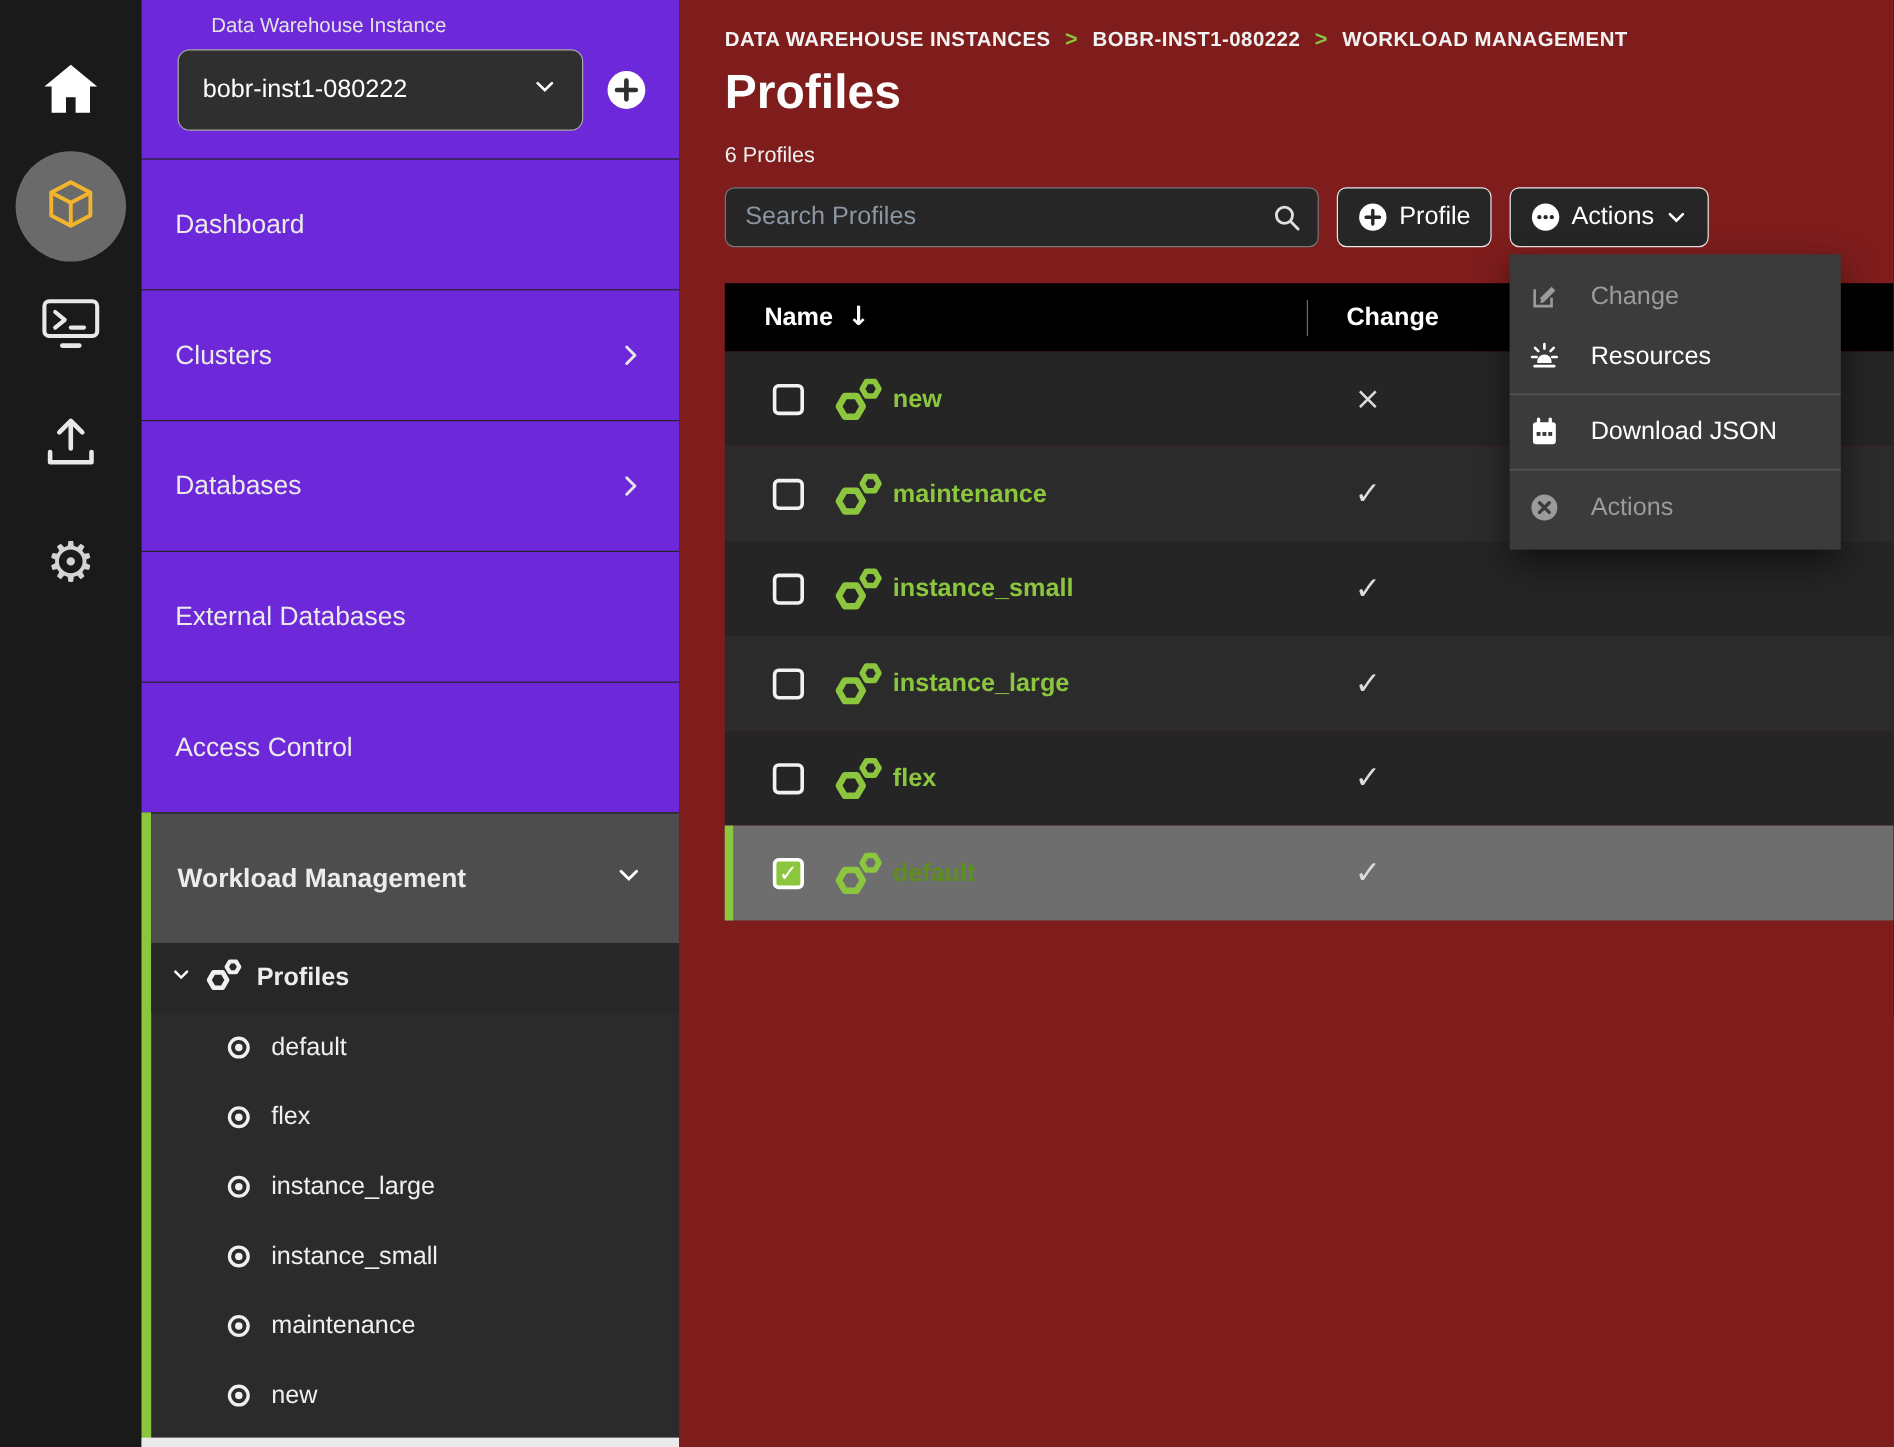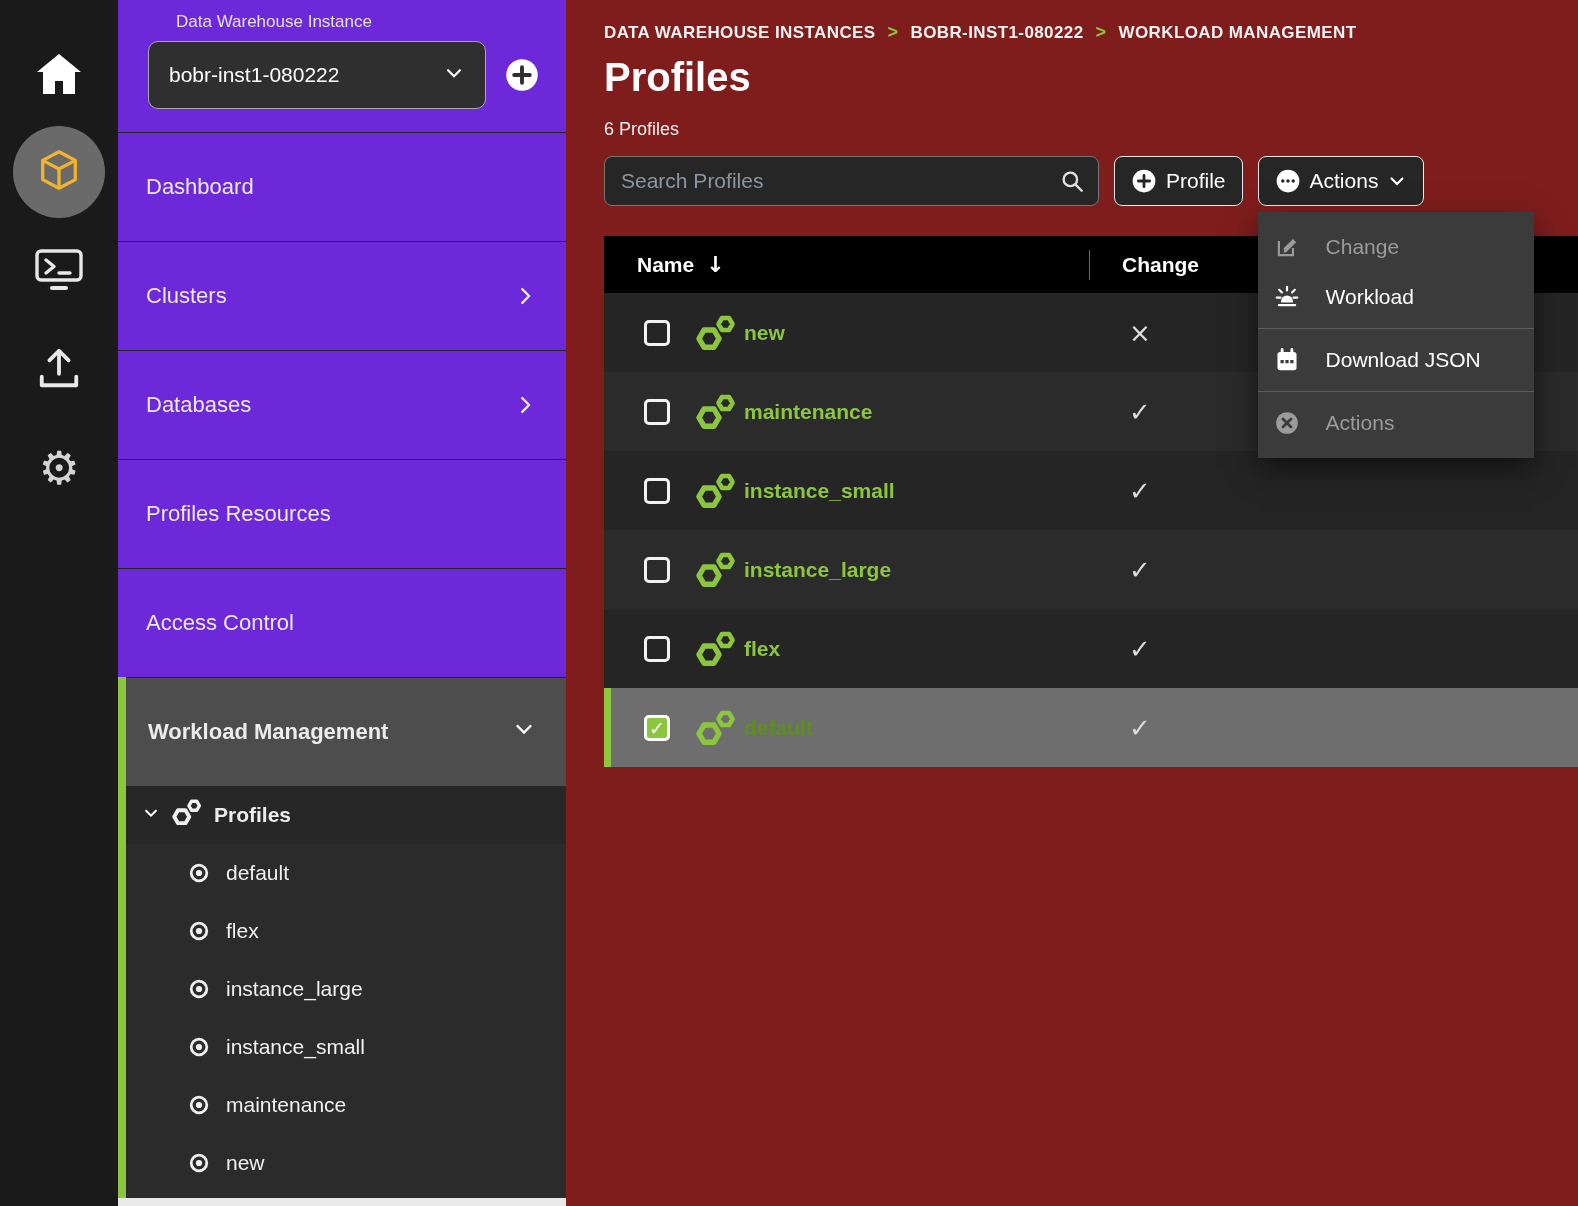--- a/index.html
+++ b/index.html
@@ -150,21 +150,21 @@
      </div>
         <div class="nav-item">
        <span>Databases</span>
        <span style="display:flex">
             <svg width="22" height="22" viewBox="0 0 24 24" fill="none" stroke="#e8e8e8" stroke-width="2.6" stroke-linecap="round" stroke-linejoin="round">
               <path d="M9 4.5 L16.5 12 L9 19.5"></path>
             </svg>
           </span>
      </div>
         <div class="nav-item">
-       <span>Profiles Resources</span>
+       <span>External Databases</span>
 
      </div>
         <div class="nav-item">
        <span>Access Control</span>
 
      </div>
       </div>
 
     <div class="wm-wrap">
       <div class="wm-item">
@@ -314,21 +314,21 @@
                 <svg width="26" height="26" viewBox="0 0 24 24" fill="none" stroke="currentColor" stroke-width="2" stroke-linecap="round">
                   <path d="M12 2.5 v3.5"></path>
                   <path d="M4.8 5.4 l2.5 2.5"></path>
                   <path d="M19.2 5.4 l-2.5 2.5"></path>
                   <path d="M2.5 12.5 h3.5"></path>
                   <path d="M18 12.5 h3.5"></path>
                   <path d="M7.5 16 a4.5 4.5 0 0 1 9 0 Z" fill="currentColor"></path>
                   <path d="M4.5 19.5 h15"></path>
                 </svg>
               </span>
-         <span>Workload</span>
+         <span>Resources</span>
        </div>
             <div class="menu-div"></div>
             <div class="menu-item">
          <span class="mi">
                 <svg width="26" height="26" viewBox="0 0 24 24">
                   <rect x="3.2" y="4.5" width="17.6" height="17" rx="2.5" fill="currentColor"></rect>
                   <path d="M7.5 2.2 v4 M16.5 2.2 v4" stroke="currentColor" stroke-width="2.6" stroke-linecap="round"></path>
                   <rect x="6" y="12" width="3" height="3" fill="#3b3b3b"></rect>
                   <rect x="10.5" y="12" width="3" height="3" fill="#3b3b3b"></rect>
                   <rect x="15" y="12" width="3" height="3" fill="#3b3b3b"></rect>

